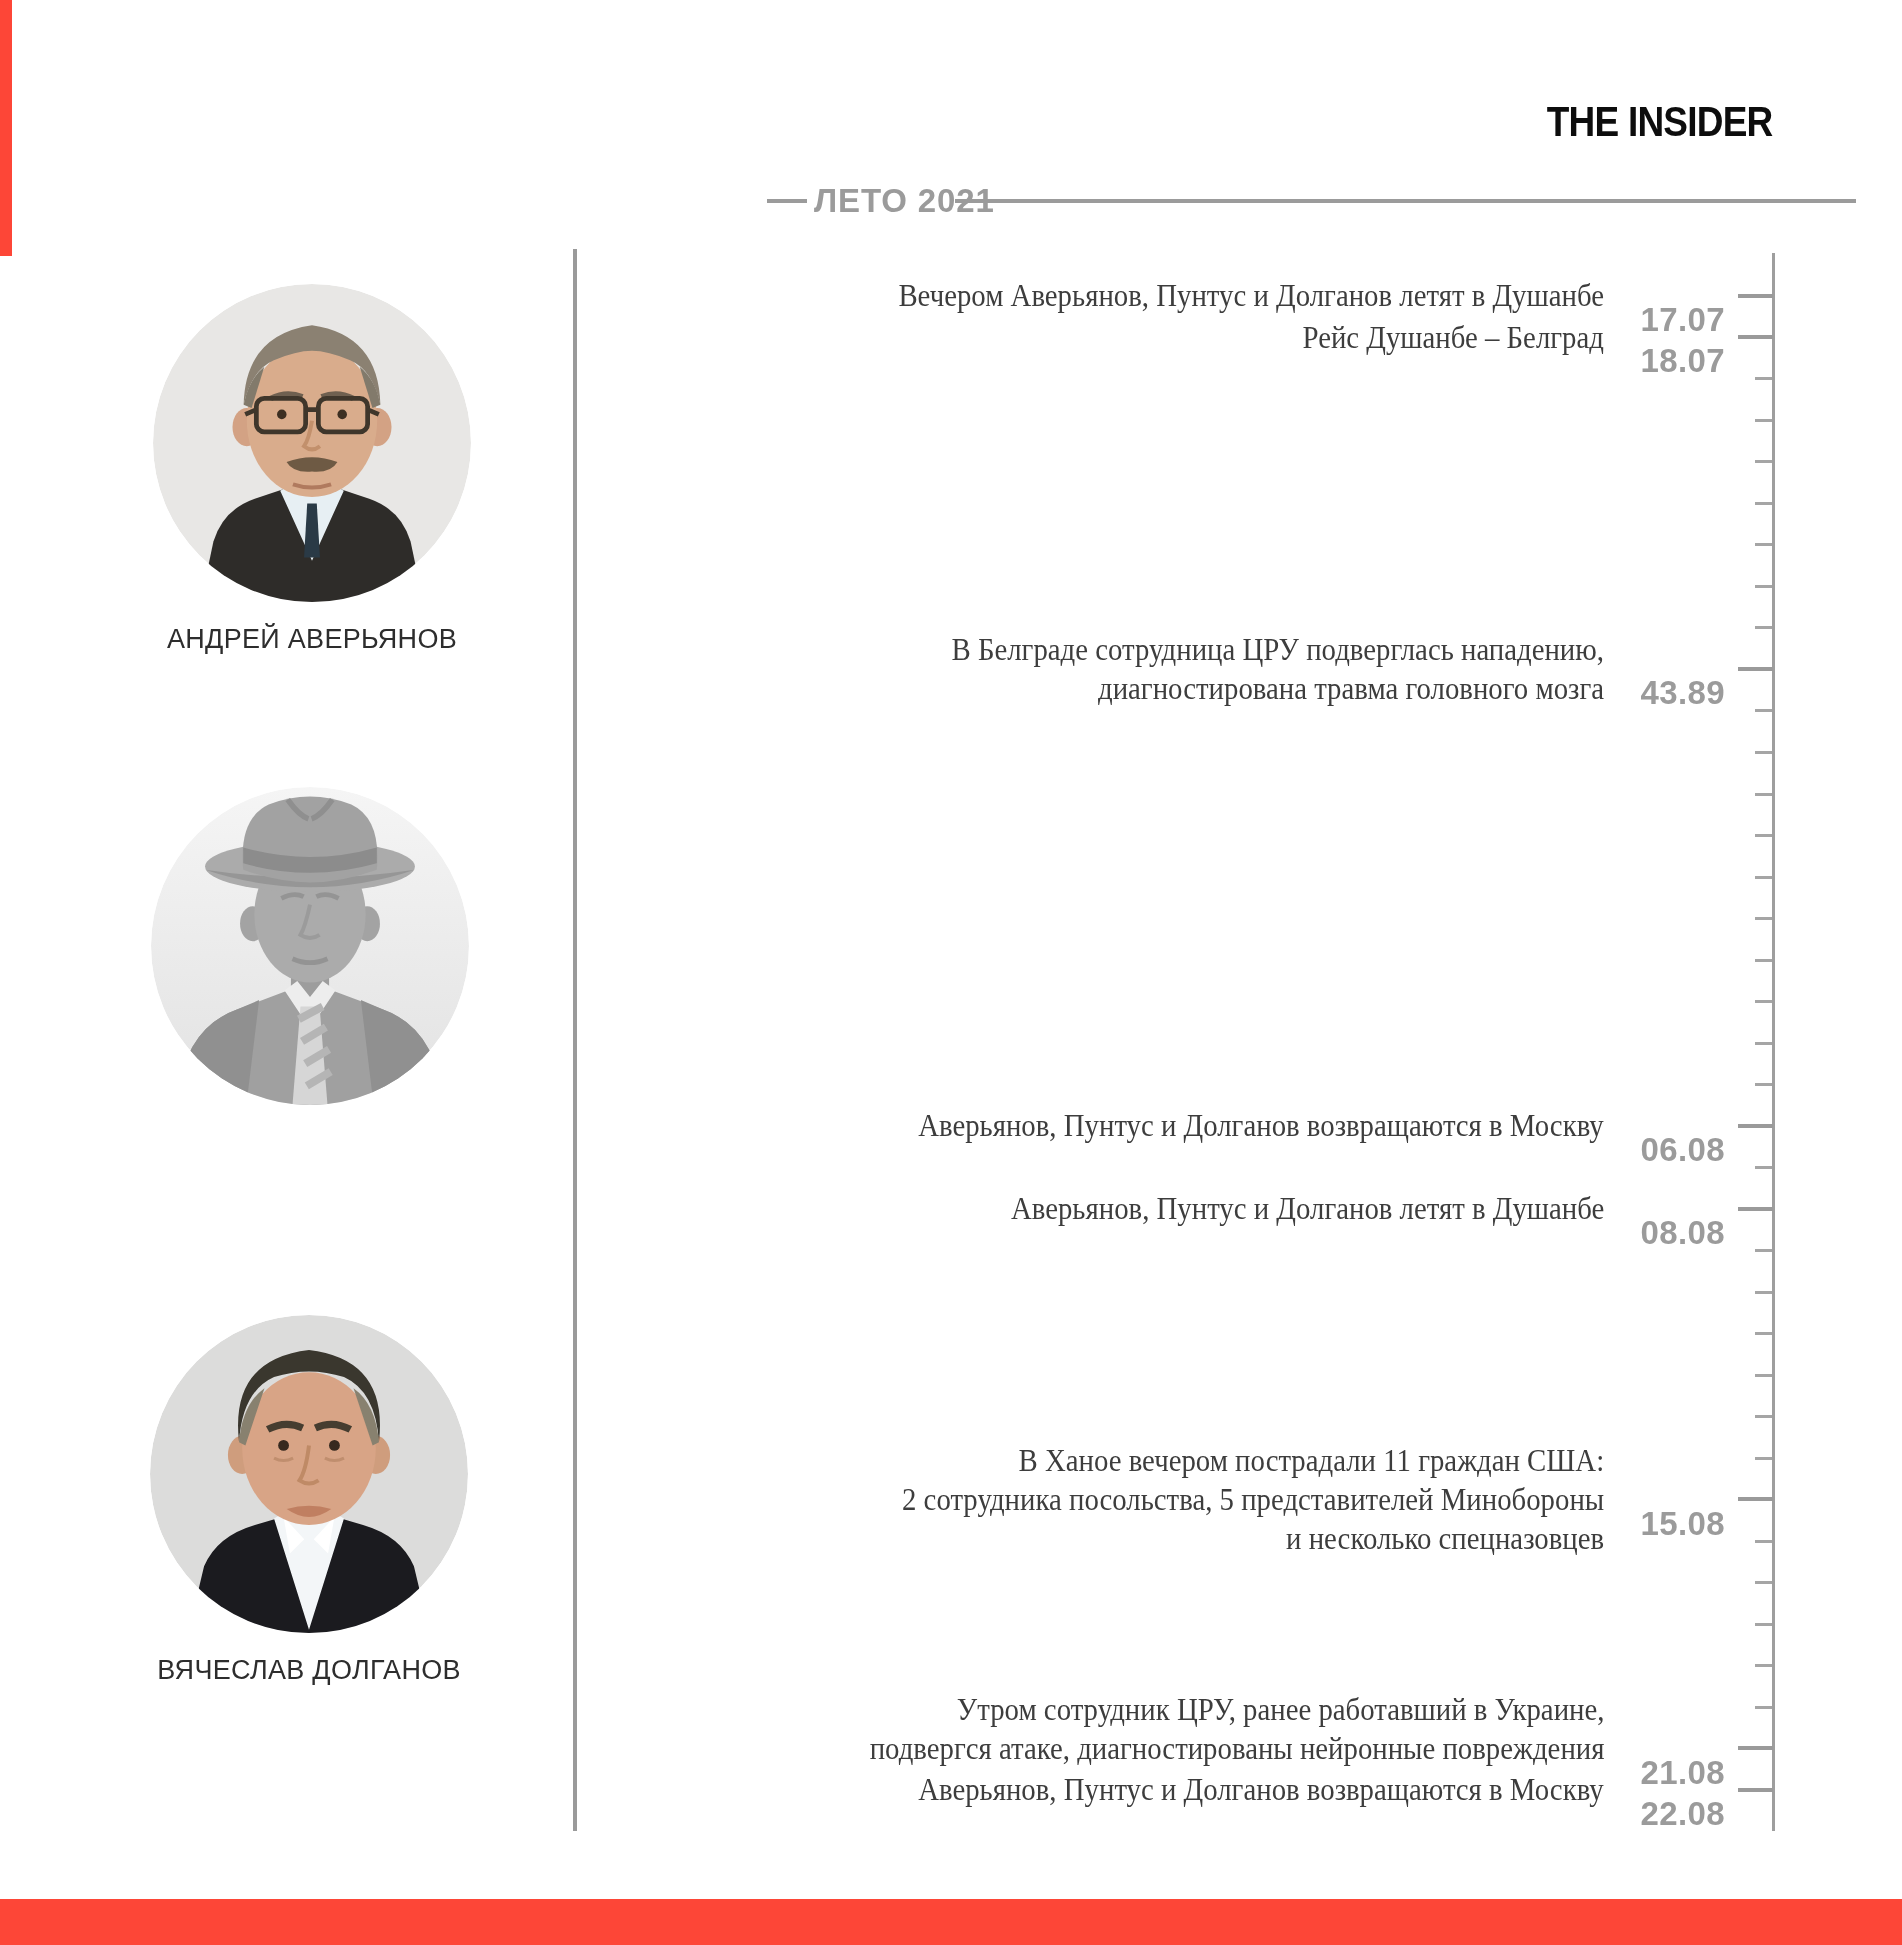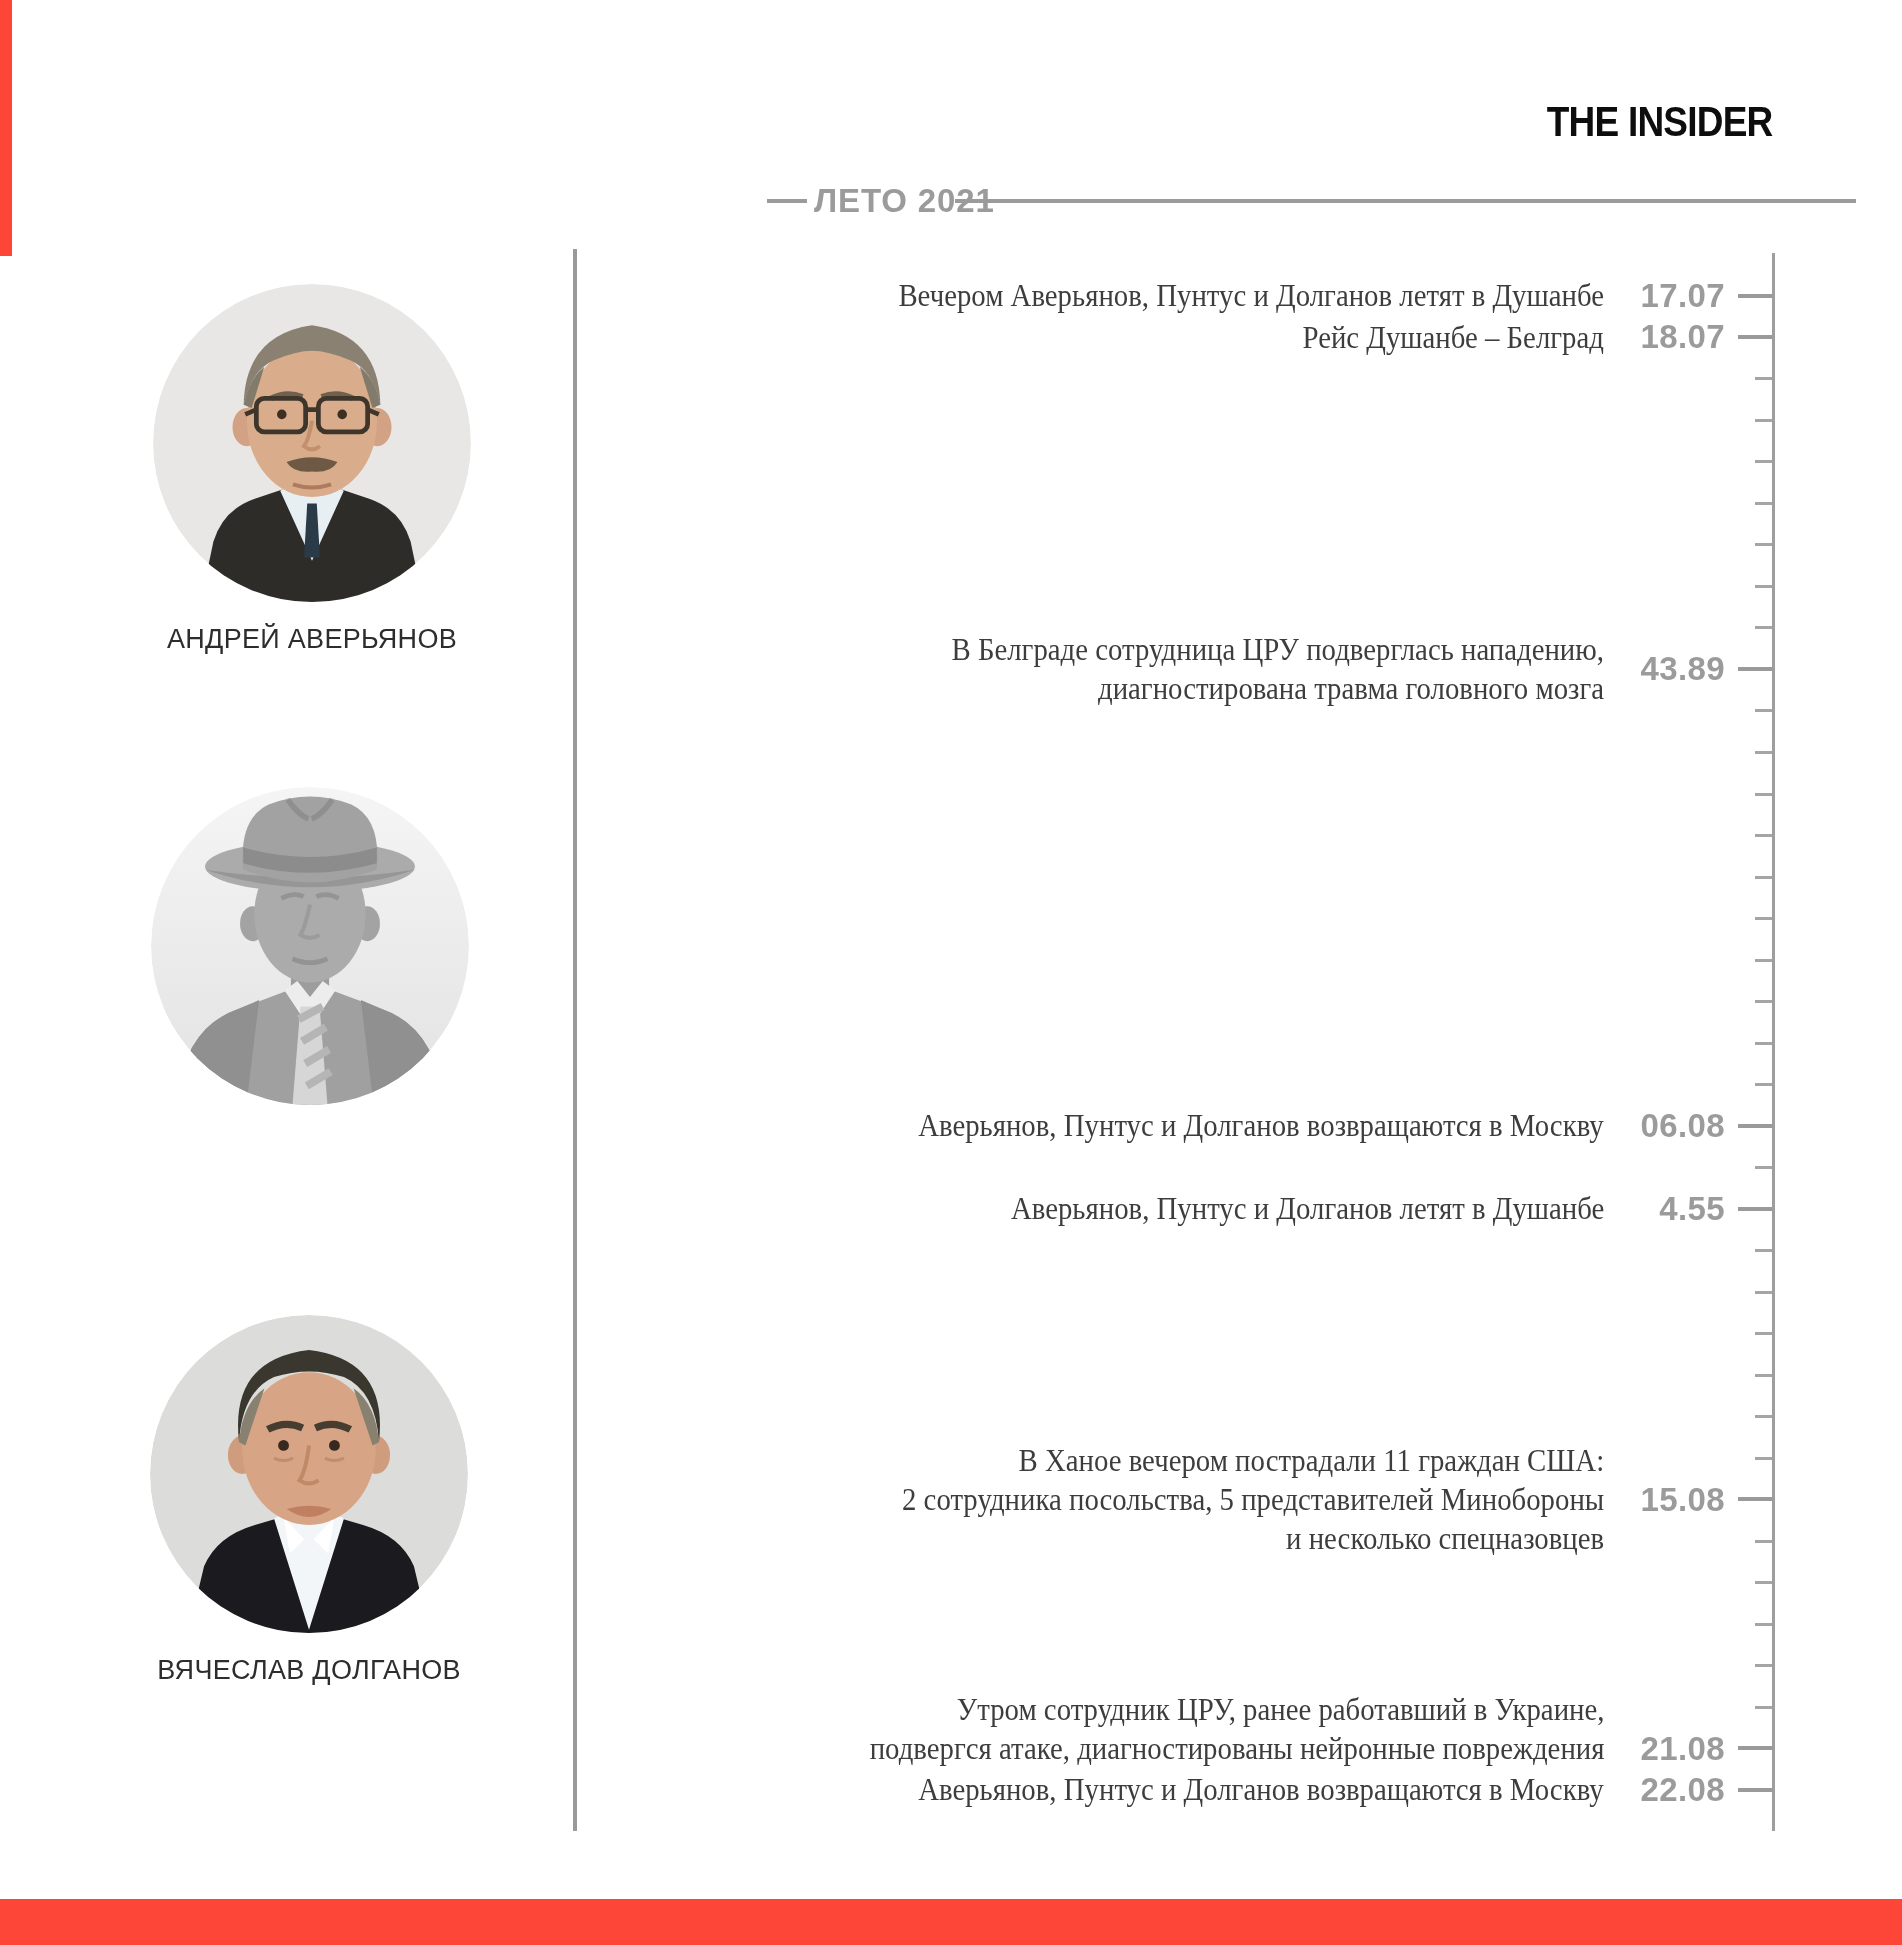--- a/index.html
+++ b/index.html
@@ -30,21 +30,21 @@
   .divider{position:absolute;left:573px;top:249px;width:3.5px;height:1582px;background:#9a9a9a;}
 
   
   .axis-line{position:absolute;left:1772px;top:253px;width:2.6px;height:1578px;background:#9e9e9e;}
   .tick-major{position:absolute;height:4.3px;width:35px;left:1738px;background:#9a9a9a;}
   .tick-minor{position:absolute;height:2.6px;width:17.3px;left:1755px;background:#a5a5a5;}
 
   
   .date-label{
     position:absolute;right:177px;width:190px;height:40px;line-height:40px;
-    text-align:right;color:#9b9b9b;font-size:33px;font-weight:bold;letter-spacing:0.4px;
+    text-align:right;color:#9b9b9b;font-size:33px;font-weight:bold;letter-spacing:0.4px;margin-top:24px;
   }
 
   
   .event-block{
     position:absolute;right:298px;text-align:right;color:#3d3d3d;
     font-family:"Liberation Serif",serif;font-size:32px;line-height:39px;white-space:nowrap;
     transform:scaleX(0.9);transform-origin:100% 0;
   }
   .event-line{height:39px;}
 
@@ -206,21 +206,21 @@
       </div>
       <div class="date-label" style="top: 649px;">43.89</div>
       <div class="event-block" style="top: 630px;">
         <div class="event-line">В Белграде сотрудница ЦРУ подверглась нападению,</div>
         <div class="event-line">диагностирована травма головного мозга</div>
       </div>
       <div class="date-label" style="top: 1106px;">06.08</div>
       <div class="event-block" style="top: 1106px;">
         <div class="event-line">Аверьянов, Пунтус и Долганов возвращаются в Москву</div>
       </div>
-      <div class="date-label" style="top: 1189px;">4.55</div>
+      <div class="date-label" style="top: 1189px;">08.08</div>
       <div class="event-block" style="top: 1189px;">
         <div class="event-line">Аверьянов, Пунтус и Долганов летят в Душанбе</div>
       </div>
       <div class="date-label" style="top: 1480px;">15.08</div>
       <div class="event-block" style="top: 1441px;">
         <div class="event-line">В Ханое вечером пострадали 11 граждан США:</div>
         <div class="event-line">2 сотрудника посольства, 5 представителей Минобороны</div>
         <div class="event-line">и несколько спецназовцев</div>
       </div>
       <div class="date-label" style="top: 1729px;">21.08</div>

